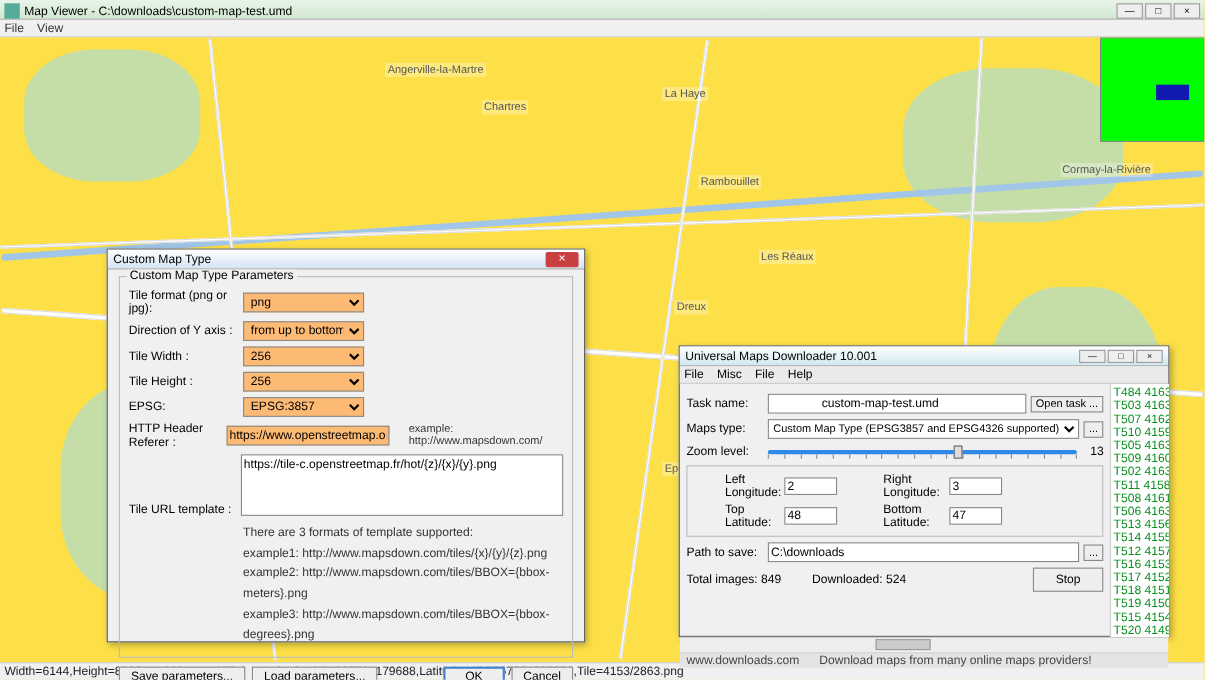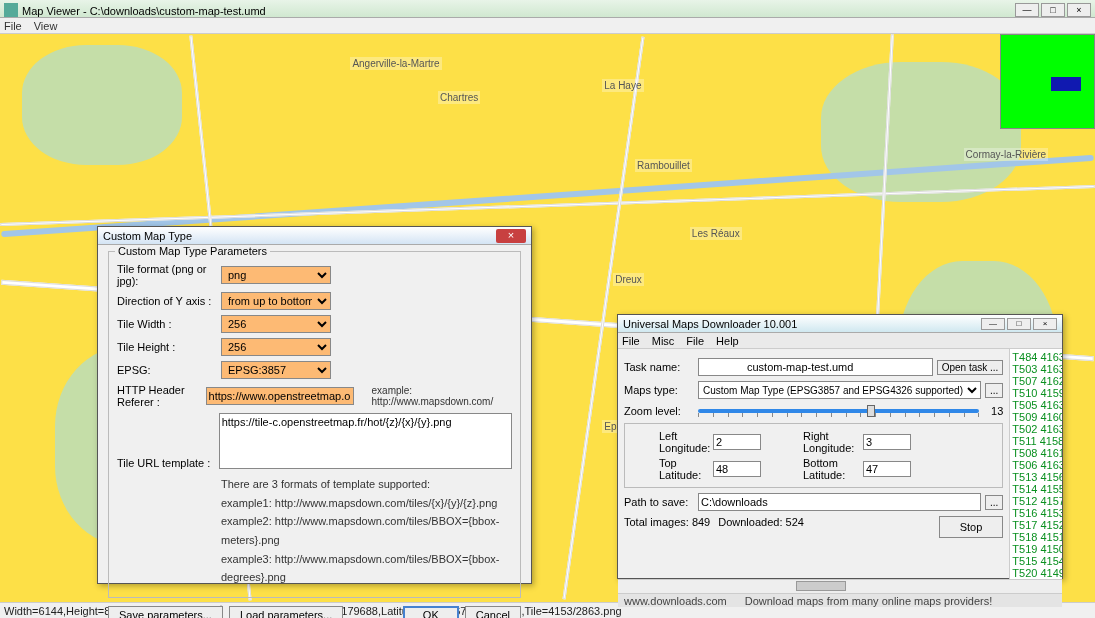--- a/index.html
+++ b/index.html
@@ -78,21 +78,21 @@
 .dlg2 .smallbtn { border: 1px solid #888; background: #eee; padding: 1px 4px; font-size: 10px; cursor: pointer; }
 .slider { flex: 1; height: 14px; position: relative; }
 .slider .track { position: absolute; top: 5px; left: 0; right: 0; height: 4px; background: #3088e8; border-radius: 2px; }
 .slider .thumb { position: absolute; top: 1px; left: 60%; width: 8px; height: 12px; background: #ddd; border: 1px solid #666; }
 .slider .ticks { position: absolute; top: 9px; left: 0; right: 0; height: 4px; display: flex; justify-content: space-between; }
 .slider .ticks i { width: 1px; height: 4px; background: #888; }
 .coord-box { border: 1px solid #bbb; padding: 3px 6px; margin: 4px 0; }
 .coord-row { display: flex; align-items: center; gap: 4px; margin: 3px 0; }
 .coord-row label { font-size: 11px; padding-left: 28px; }
 .coord-row input { width: 48px; border: 1px solid #888; height: 16px; padding: 0 2px; font-size: 11px; }
-.dlg2-status { display: flex; gap: 8px; margin-top: 4px; font-size: 11px; }
+.dlg2-status { display: flex; align-items: center; gap: 28px; margin-top: 4px; font-size: 11px; }
 .stop-btn { padding: 4px 20px; border: 1px solid #888; background: #eee; font-size: 11px; cursor: pointer; }
 .dlg2-footer { height: 14px; background: #e4e4e4; display: flex; align-items: center; padding: 0 6px; font-size: 10px; color: #444; gap: 18px; border-top: 1px solid #ccc; }
 .scroll-h { height: 14px; background: #eee; border-top: 1px solid #ccc; position: relative; }
 .scroll-h .thumb-h { position: absolute; left: 40%; top: 1px; width: 50px; height: 10px; background: #ccc; border: 1px solid #999; }
 </style>
 </head>
 <body>
 
 <div class="titlebar">
   <div class="icon"></div>

